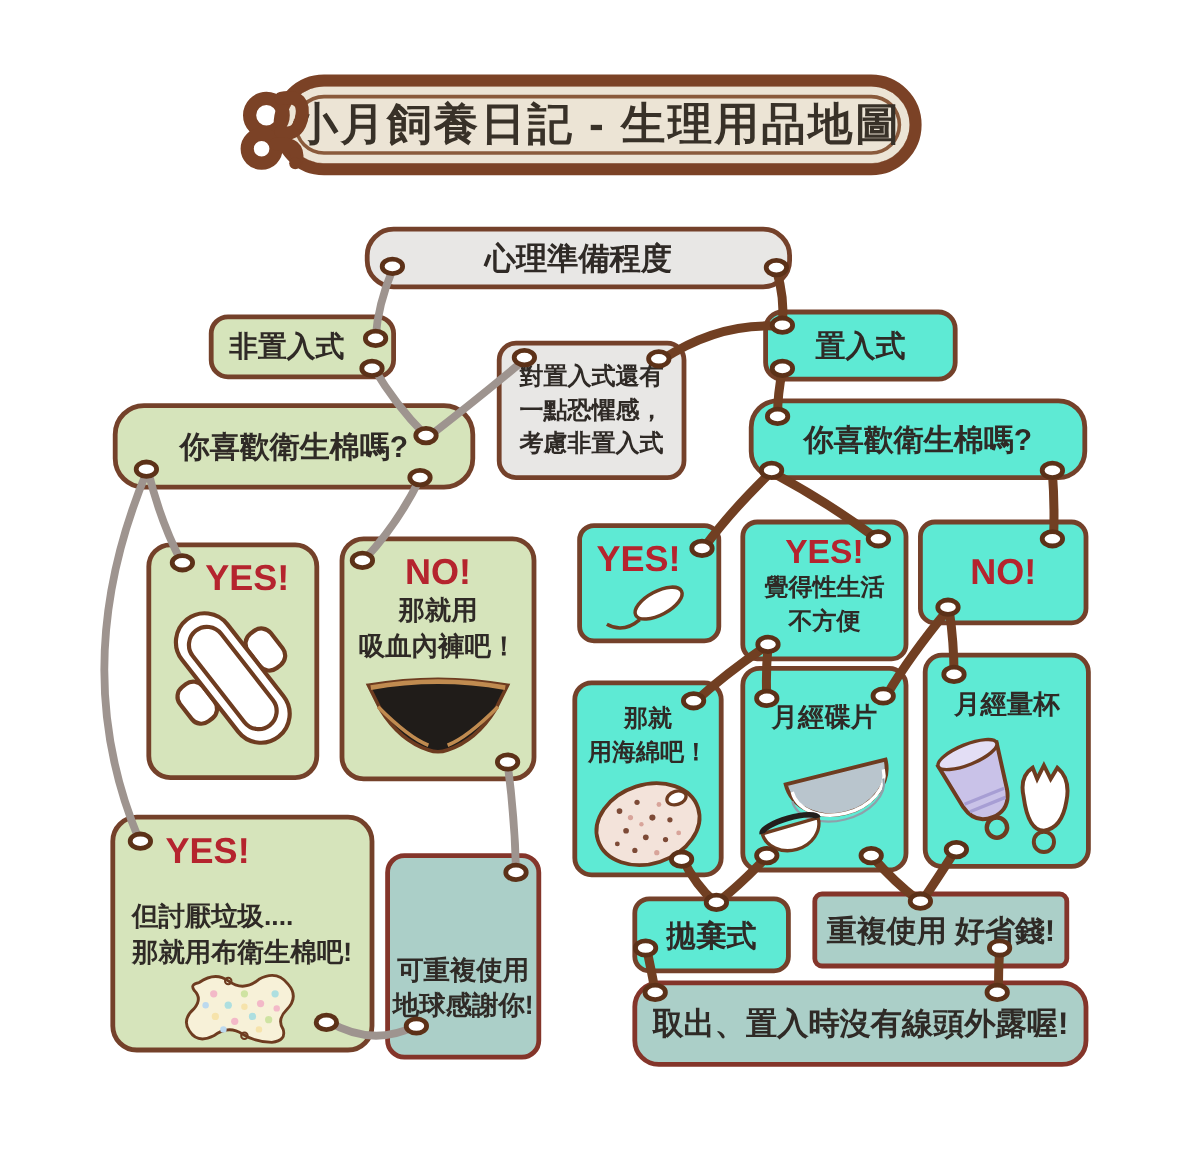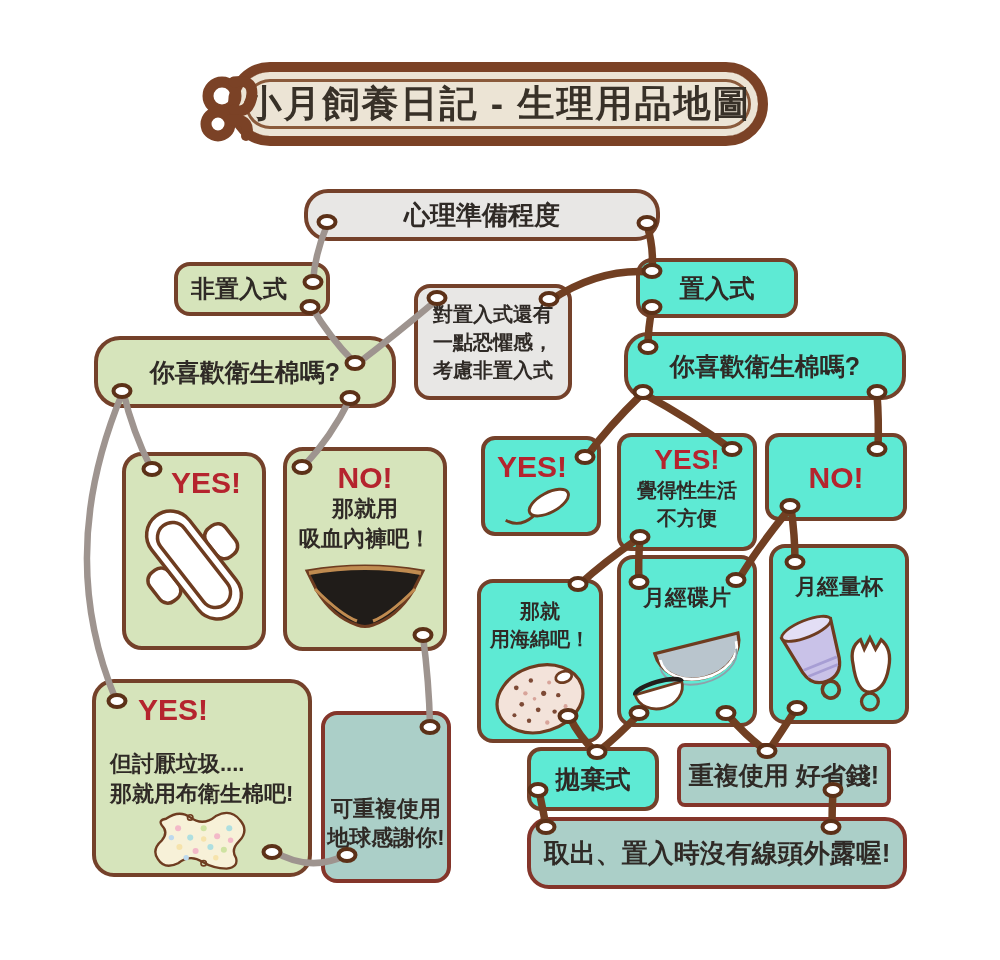--- a/index.html
+++ b/index.html
@@ -142,21 +142,21 @@
   <div class="box pink" style="left:617px;top:433px;width:140px;height:118px;border-radius:14px;padding-top:8px;">
     <div class="yes" style="font-size:28px;">YES!</div>
     <div class="lbl20">覺得性生活</div>
     <div class="lbl20">不方便</div>
   </div>
 
   <div class="box pink" style="left:765px;top:433px;width:142px;height:88px;border-radius:14px;justify-content:center;">
     <div class="yes">NO!</div>
   </div>
 
-  <div class="box pink" style="left:477px;top:567px;width:126px;height:164px;border-radius:16px;padding-top:14px;margin-top:12px;">
+  <div class="box pink" style="left:477px;top:567px;width:126px;height:164px;border-radius:16px;padding-top:14px;">
     <div class="lbl20">那就</div>
     <div class="lbl20">用海綿吧！</div>
     <svg width="112" height="92" viewBox="0 0 112 92" style="margin-top:2px;">
       <ellipse cx="56" cy="48" rx="48" ry="36" transform="rotate(-18 56 48)" fill="#f3e3da" stroke="#6e3c20" stroke-width="3.5"></ellipse>
       <ellipse cx="82" cy="24" rx="9" ry="6" transform="rotate(-18 82 24)" fill="#ffffff" stroke="#6e3c20" stroke-width="3"></ellipse>
       <g fill="#7d4a36">
         <circle cx="30" cy="36" r="2.6"></circle>
           <circle cx="46" cy="28" r="2.4"></circle>
           <circle cx="60" cy="42" r="2.8"></circle>
         <circle cx="76" cy="44" r="2.4"></circle>

